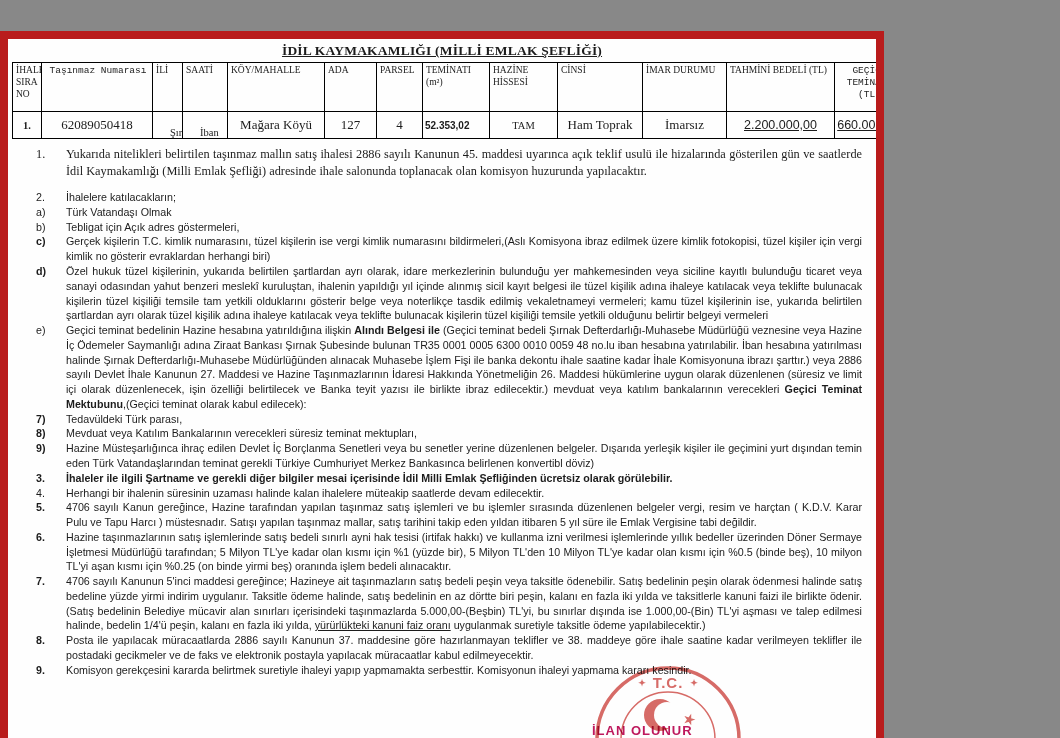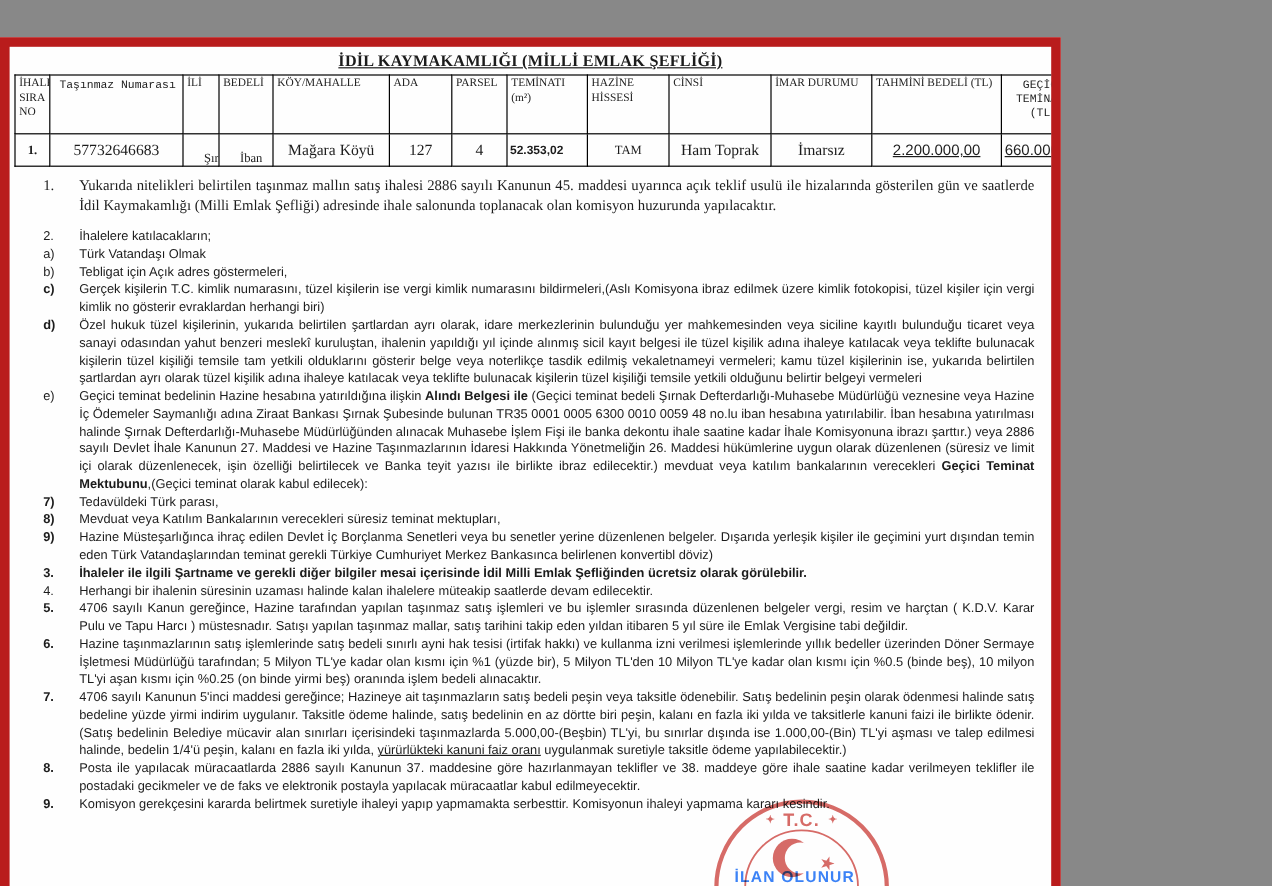--- a/index.html
+++ b/index.html
@@ -36,22 +36,22 @@
   tr.row td.bd{ font-family:"Liberation Sans",sans-serif; font-weight:bold; font-size:13.5px; }
   .clause-list{ padding:7px 14px 0 16px; }
   .clause{ display:flex; font-size:10.7px; line-height:1.38; }
   .clause.serif{ font-family:"Liberation Serif",serif; font-size:12.3px; line-height:1.35; }
   .clause.gap{ margin-bottom:11px; }
   .cnum{ flex:none; width:30px; margin-left:12px; }
   .ctext{ flex:1; text-align:justify; }
   .b{ font-weight:bold; }
   .u{ text-decoration:underline; }
   .ilan{
-    position:absolute; left:604px; top:684px; font-weight:bold; font-size:13px;
-    letter-spacing:1px; color:#3b82f6; z-index:2;
+    position:absolute; left:584px; top:684px; font-weight:bold; font-size:13px;
+    letter-spacing:1px; color:#be185d; z-index:2;
   }
   svg.stamp{
     position:absolute; left:578px; top:618px; width:164px; height:164px;
     mix-blend-mode:multiply; opacity:.82; z-index:3; pointer-events:none;
   }
   .sr{ fill:none; stroke:var(--stamp,#cf4a45); }
   .st{ fill:var(--stamp,#cf4a45); font-family:"Liberation Sans",sans-serif; font-weight:bold; }
 </style>
 </head>
 <body>
@@ -76,36 +76,36 @@
         <col style="width:108px">
       <col style="width:68px">
         <col style="width:77px">
         <col style="width:77px">
     </colgroup>
     <tbody>
     <tr class="hdr">
       <th>İHALE SIRA NO</th>
       <th class="ctr">Taşınmaz Numarası</th>
       <th>İLİ</th>
-      <th>BEDELİ</th>
+      <th>SAATİ</th>
       <th>KÖY/MAHALLE</th>
       <th>ADA</th>
       <th>PARSEL</th>
       <th>TEMİNATI (m²)</th>
       <th>HAZİNE HİSSESİ</th>
       <th>CİNSİ</th>
       <th>İMAR DURUMU</th>
       <th>TAHMİNİ BEDELİ (TL)</th>
       <th class="ctr">GEÇİCİ TEMİNATI (TL)</th>
       <th>İHALE TARİHİ</th>
       <th>İHALE SAATİ</th>
     </tr>
     <tr class="row">
       <td class="b sm">1.</td>
-      <td>57732646683</td>
+      <td>62089050418</td>
       <td class="vb">Şırnak</td>
       <td class="vb">İban</td>
       <td>Mağara Köyü</td>
       <td>127</td>
       <td>4</td>
       <td class="area">52.353,02</td>
       <td class="sm">TAM</td>
       <td>Ham Toprak</td>
       <td>İmarsız</td>
       <td class="sans">2.200.000,00</td>

